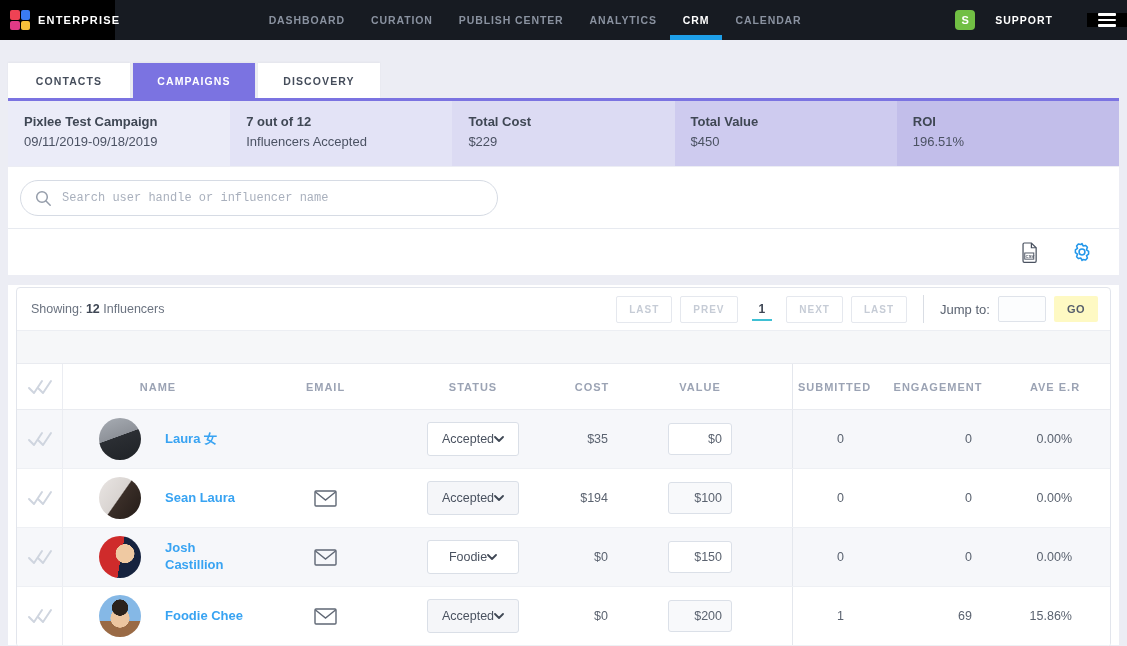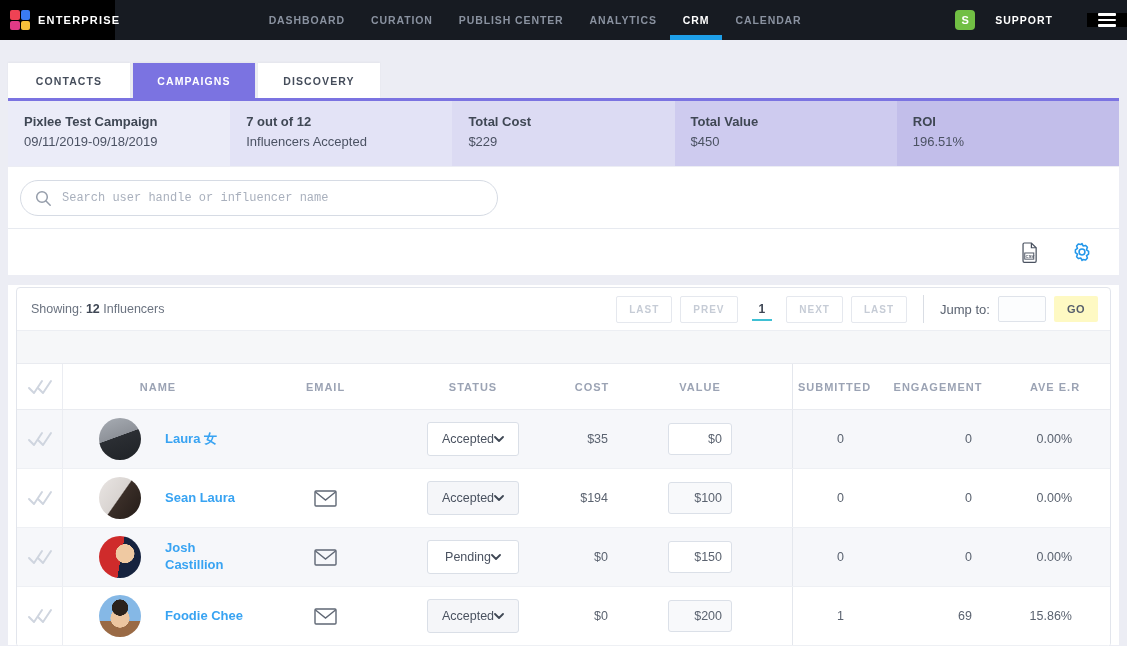--- a/index.html
+++ b/index.html
@@ -313,21 +313,21 @@
     <div class="email-cell">
       <span class="email-btn">
         <svg width="23" height="17" viewBox="0 0 23 17">
           <rect x="1" y="1" width="21" height="15" rx="1" fill="none" stroke="#5f6774" stroke-width="1.4"></rect>
           <polyline points="1.5,2 11.5,10 21.5,2" fill="none" stroke="#5f6774" stroke-width="1.4"></polyline>
         </svg>
       </span>
     </div>
     <div class="status-cell">
       <div class="status-select">
-        <span>Pending</span>
+        <span>Foodie</span>
         <svg width="10" height="6" viewBox="0 0 10 6">
           <polyline points="1,1 5,5 9,1" fill="none" stroke="#3f4754" stroke-width="1.8" stroke-linecap="round" stroke-linejoin="round"></polyline>
         </svg>
       </div>
     </div>
     <div class="cost-cell num">$0</div>
     <div class="value-cell">
       <div class="value-input">$150</div>
     </div>
     <div class="submitted-cell num divider-left">0</div>

